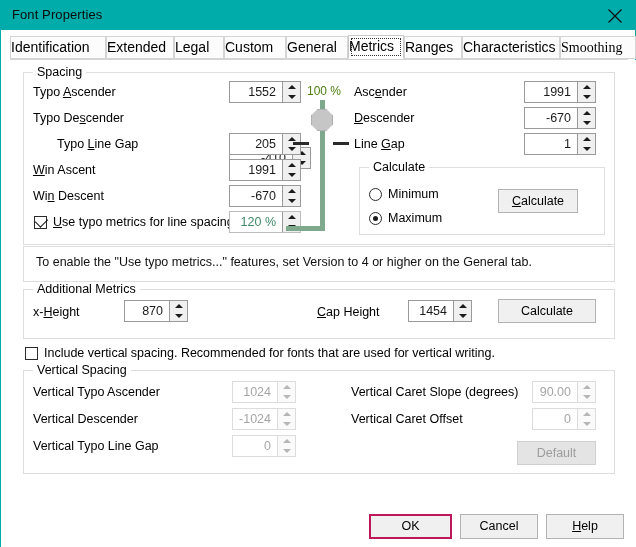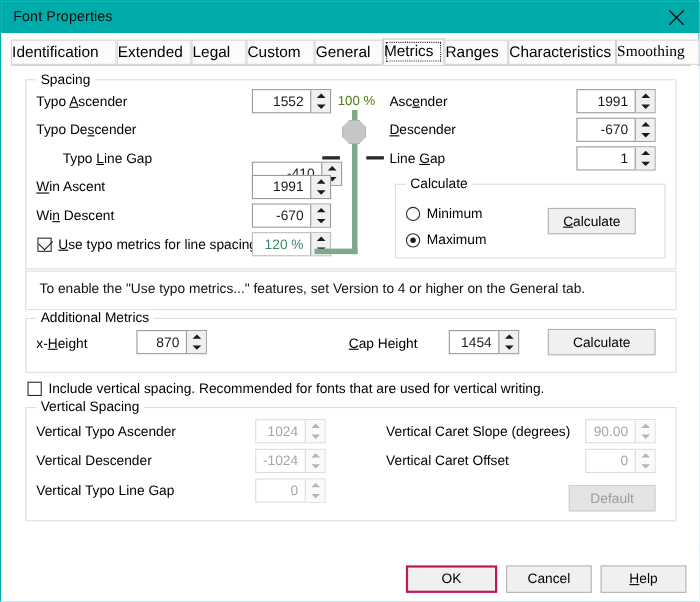--- a/index.html
+++ b/index.html
@@ -154,20 +154,31 @@
       <div class="val">-410</div>
       <div class="btns">
         <div class="up">
             <i></i>
           </div>
         <div class="dn">
             <i></i>
           </div>
       </div>
     </div>
+    <div class="spin" style="left:228px;top:73px;width:72px;">
+      <div class="val">205</div>
+      <div class="btns">
+        <div class="up">
+            <i></i>
+          </div>
+        <div class="dn">
+            <i></i>
+          </div>
+      </div>
+    </div>
     <div class="spin" style="left:228px;top:99px;width:72px;">
       <div class="val">1991</div>
       <div class="btns">
         <div class="up">
             <i></i>
           </div>
         <div class="dn">
             <i></i>
           </div>
       </div>

